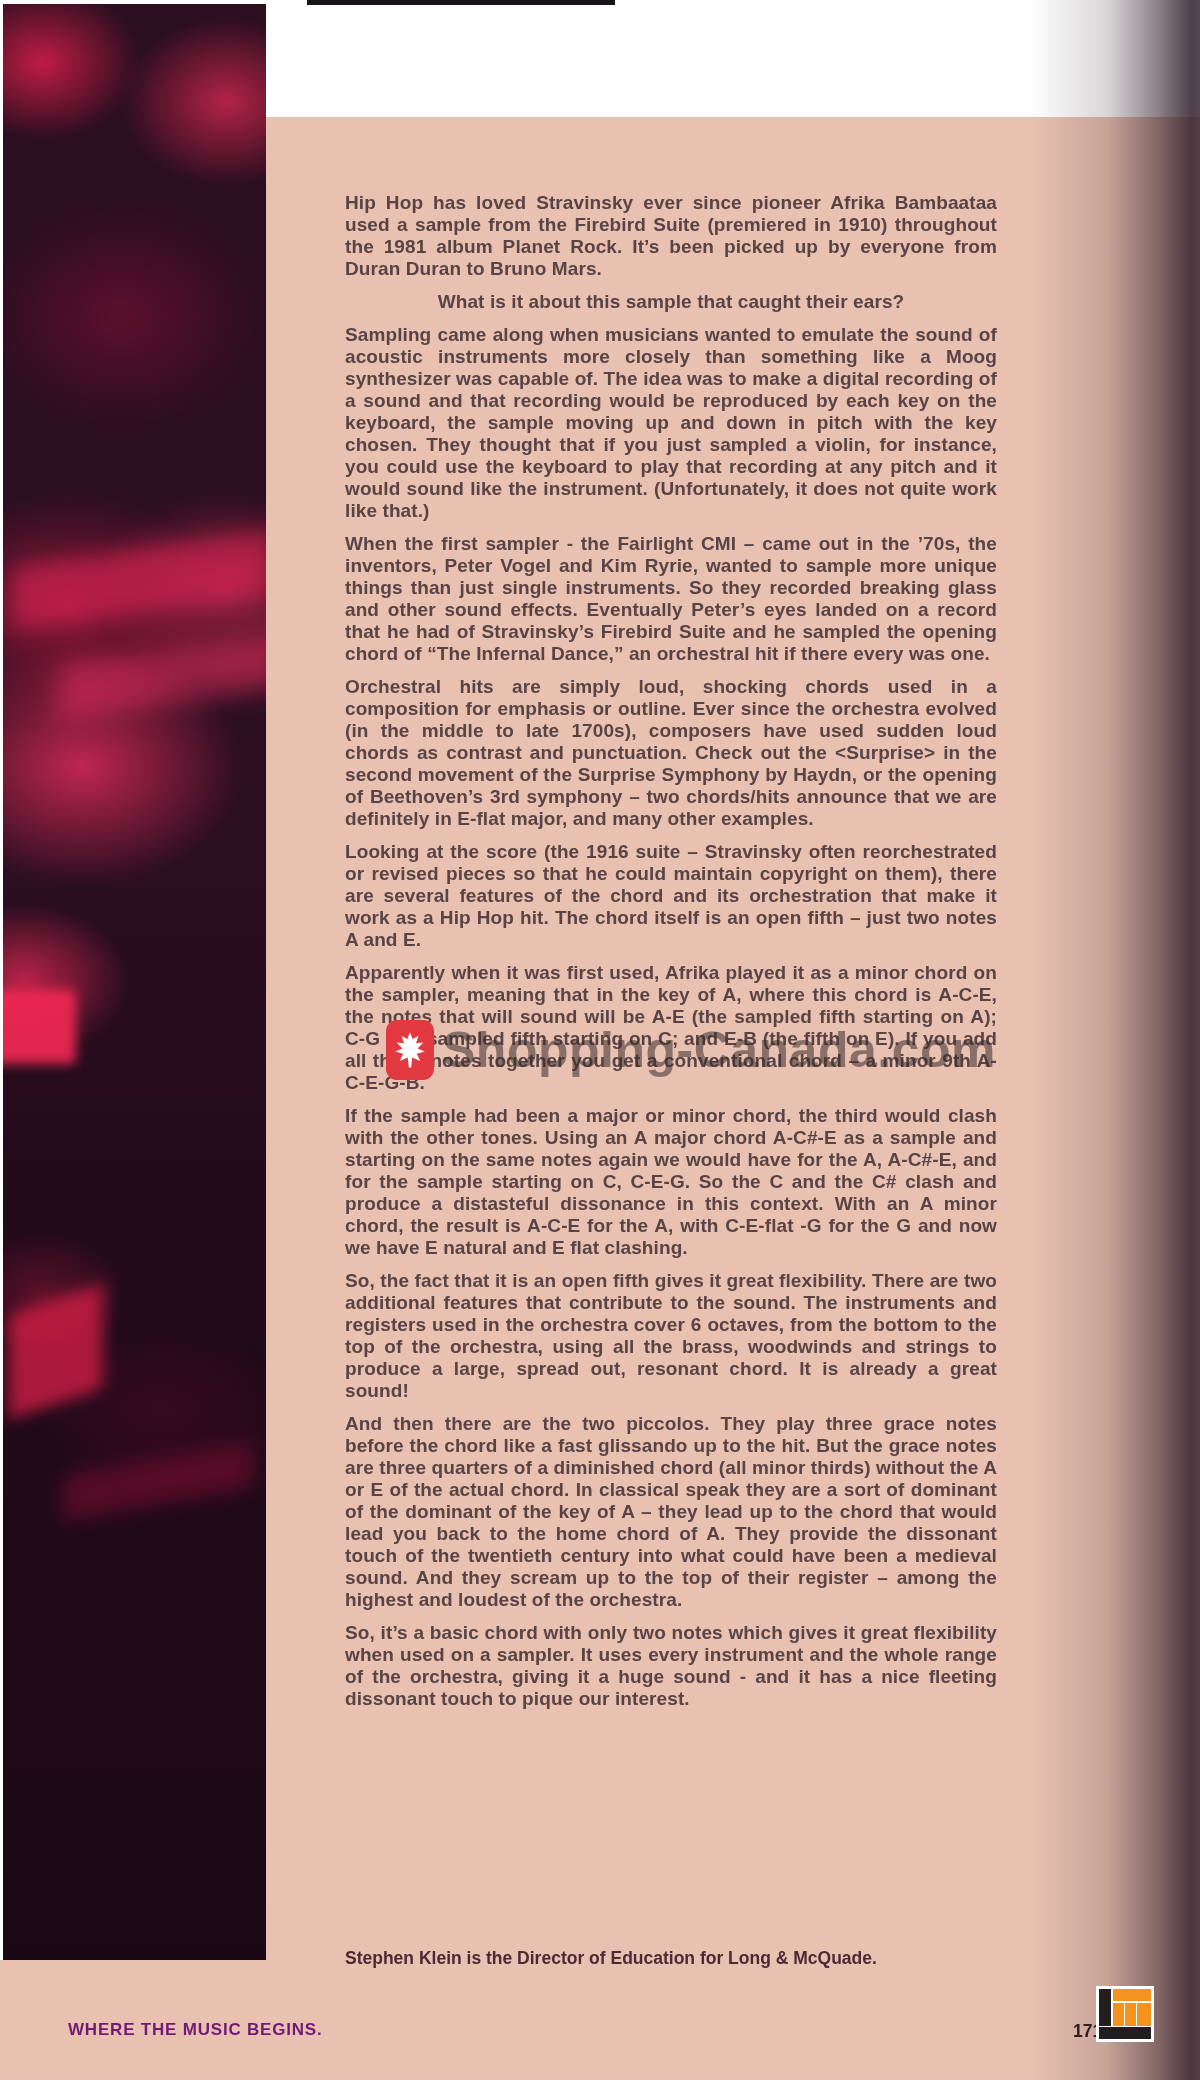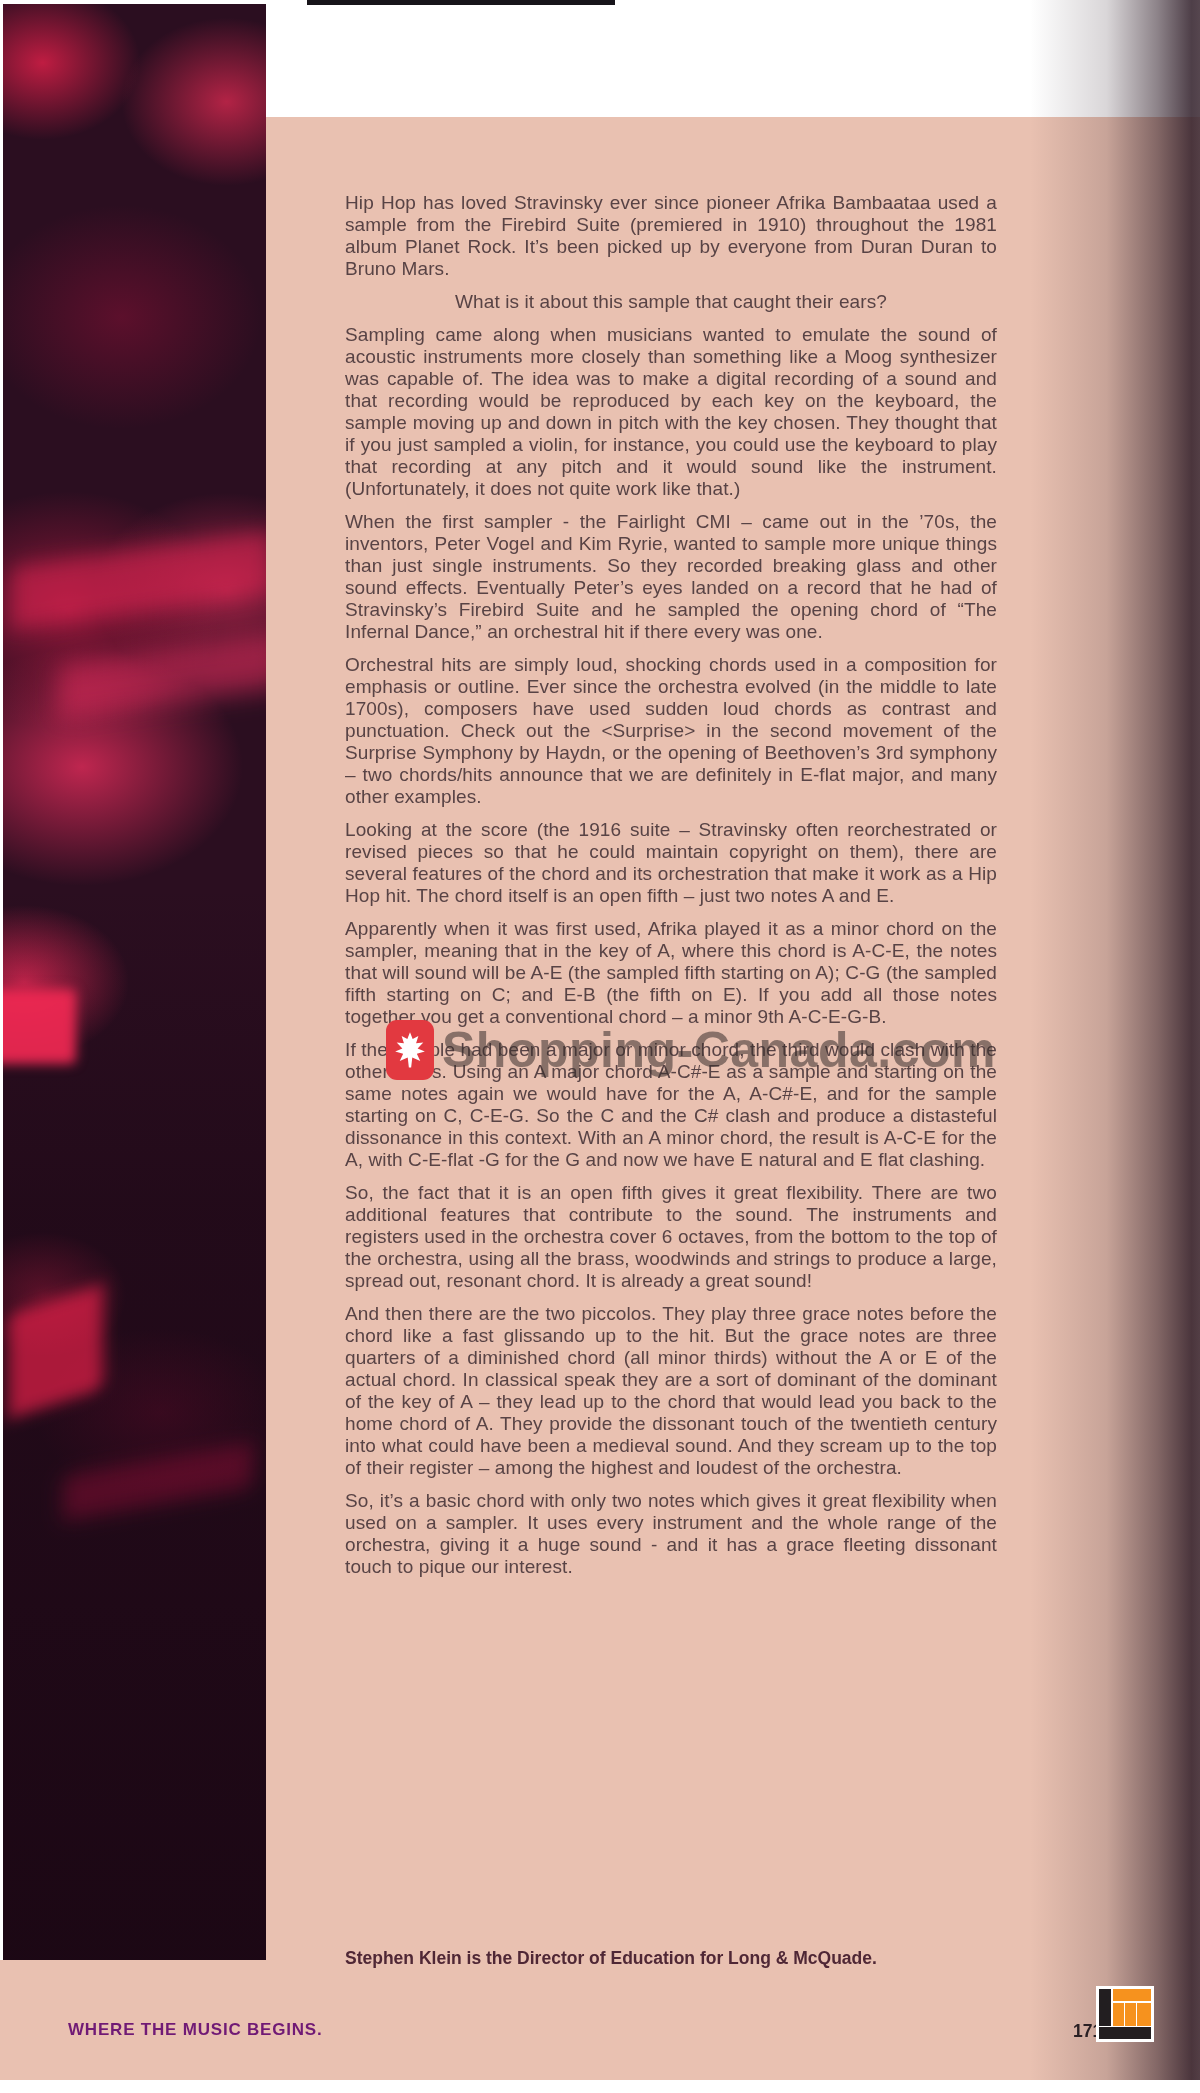--- a/index.html
+++ b/index.html
@@ -28,21 +28,21 @@
   .k3{left:-12px;top:985px;width:85px;height:75px;background:rgba(240,40,82,0.92);filter:blur(6px);}
   .k4{left:5px;top:1295px;width:95px;height:105px;background:rgba(230,32,72,0.70);transform:skewY(-18deg);filter:blur(8px);}
   .k5{left:60px;top:1455px;width:190px;height:45px;background:rgba(150,14,56,0.45);transform:skewY(-10deg);filter:blur(10px);}
 
   
   .panel{position:absolute;left:266px;top:117px;width:934px;height:1963px;background:#e9c1b1;}
   .footer-strip{position:absolute;left:0;top:1960px;width:266px;height:120px;background:#e9c1b1;}
 
   
   .article{position:absolute;left:345px;top:192px;width:652px;color:#584345;font-size:19px;line-height:22px;text-align:justify;letter-spacing:0.1px;}
-  .article p{margin:0 0 11px 0;}
+  .article p{margin:0 0 11px 0;font-weight:bold;}
   .article p.single{text-align:center;}
 
   
   .watermark{position:absolute;left:386px;top:1020px;display:flex;align-items:flex-start;z-index:6;}
   .wm-badge{width:48px;height:60px;background:#e23940;border-radius:11px;display:flex;align-items:center;justify-content:center;flex:0 0 auto;}
   .wm-badge svg{width:38px;height:38px;}
   .wm-text{font-weight:bold;font-size:50px;line-height:60px;color:rgba(56,46,43,0.55);letter-spacing:0.5px;margin-left:8px;white-space:nowrap;}
 
   
   .attribution{position:absolute;left:345px;top:1948px;width:660px;text-align:left;font-weight:bold;font-size:17.5px;color:#4f2735;z-index:5;}
@@ -86,21 +86,21 @@
     <p>Hip Hop has loved Stravinsky ever since pioneer Afrika Bambaataa used a sample from the Firebird Suite (premiered in 1910) throughout the 1981 album Planet Rock. It’s been picked up by everyone from Duran Duran to Bruno Mars.</p>
     <p class="single">What is it about this sample that caught their ears?</p>
     <p>Sampling came along when musicians wanted to emulate the sound of acoustic instruments more closely than something like a Moog synthesizer was capable of. The idea was to make a digital recording of a sound and that recording would be reproduced by each key on the keyboard, the sample moving up and down in pitch with the key chosen. They thought that if you just sampled a violin, for instance, you could use the keyboard to play that recording at any pitch and it would sound like the instrument. (Unfortunately, it does not quite work like that.)</p>
     <p>When the first sampler - the Fairlight CMI – came out in the ’70s, the inventors, Peter Vogel and Kim Ryrie, wanted to sample more unique things than just single instruments. So they recorded breaking glass and other sound effects. Eventually Peter’s eyes landed on a record that he had of Stravinsky’s Firebird Suite and he sampled the opening chord of “The Infernal Dance,” an orchestral hit if there every was one.</p>
     <p>Orchestral hits are simply loud, shocking chords used in a composition for emphasis or outline. Ever since the orchestra evolved (in the middle to late 1700s), composers have used sudden loud chords as contrast and punctuation. Check out the &lt;Surprise&gt; in the second movement of the Surprise Symphony by Haydn, or the opening of Beethoven’s 3rd symphony – two chords/hits announce that we are definitely in E-flat major, and many other examples.</p>
     <p>Looking at the score (the 1916 suite – Stravinsky often reorchestrated or revised pieces so that he could maintain copyright on them), there are several features of the chord and its orchestration that make it work as a Hip Hop hit. The chord itself is an open fifth – just two notes A and E.</p>
     <p>Apparently when it was first used, Afrika played it as a minor chord on the sampler, meaning that in the key of A, where this chord is A-C-E, the notes that will sound will be A-E (the sampled fifth starting on A); C-G (the sampled fifth starting on C; and E-B (the fifth on E). If you add all those notes together you get a conventional chord – a minor 9th A-C-E-G-B.</p>
     <p>If the sample had been a major or minor chord, the third would clash with the other tones. Using an A major chord A-C#-E as a sample and starting on the same notes again we would have for the A, A-C#-E, and for the sample starting on C, C-E-G. So the C and the C# clash and produce a distasteful dissonance in this context. With an A minor chord, the result is A-C-E for the A, with C-E-flat -G for the G and now we have E natural and E flat clashing.</p>
     <p>So, the fact that it is an open fifth gives it great flexibility. There are two additional features that contribute to the sound. The instruments and registers used in the orchestra cover 6 octaves, from the bottom to the top of the orchestra, using all the brass, woodwinds and strings to produce a large, spread out, resonant chord. It is already a great sound!</p>
     <p>And then there are the two piccolos. They play three grace notes before the chord like a fast glissando up to the hit. But the grace notes are three quarters of a diminished chord (all minor thirds) without the A or E of the actual chord. In classical speak they are a sort of dominant of the dominant of the key of A – they lead up to the chord that would lead you back to the home chord of A. They provide the dissonant touch of the twentieth century into what could have been a medieval sound. And they scream up to the top of their register – among the highest and loudest of the orchestra.</p>
-    <p>So, it’s a basic chord with only two notes which gives it great flexibility when used on a sampler. It uses every instrument and the whole range of the orchestra, giving it a huge sound - and it has a grace fleeting dissonant touch to pique our interest.</p>
+    <p>So, it’s a basic chord with only two notes which gives it great flexibility when used on a sampler. It uses every instrument and the whole range of the orchestra, giving it a huge sound - and it has a nice fleeting dissonant touch to pique our interest.</p>
   </div>
 
   <div class="watermark">
     <div class="wm-badge">
       <svg viewBox="0 0 100 100" xmlns="http://www.w3.org/2000/svg">
         <path fill="#ffffff" d="M50 3 L57 21 L72 13 L66 32 L85 30 L70 46 L89 54 L68 60 L77 79 L56 70 L53 96 L47 96 L44 70 L23 79 L32 60 L11 54 L30 46 L15 30 L34 32 L28 13 L43 21 Z"></path>
       </svg>
     </div>
     <div class="wm-text">Shopping-Canada.com</div>
   </div>

